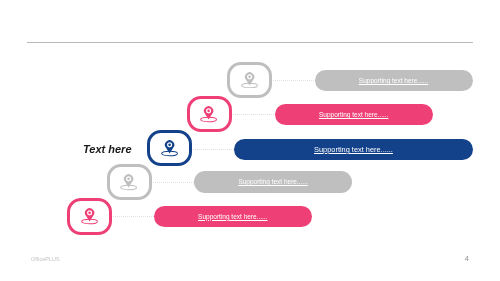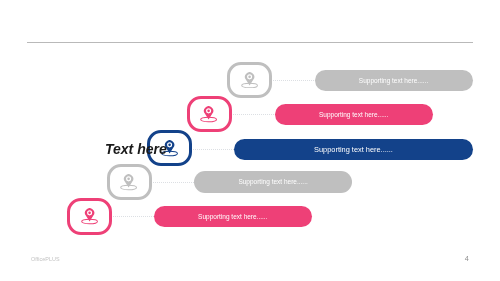--- a/index.html
+++ b/index.html
@@ -1,30 +1,30 @@
 <!DOCTYPE html>
 <html><head>
 <meta charset="utf-8">
 <style>
   html,body{margin:0;padding:0;}
   body{width:500px;height:281px;background:#ffffff;font-family:"Liberation Sans",sans-serif;overflow:hidden;}
   .slide{position:relative;width:500px;height:281px;background:#fff;overflow:hidden;}
 
   .divider{position:absolute;left:27px;top:42px;width:446px;height:1px;background:#b9b9b9;}
 
-  .title{position:absolute;left:105px;top:142.8px;font-style:italic;font-weight:bold;
-         font-size:14px;line-height:12px;color:#1a1a1a;white-space:pre;}
+  .title{position:absolute;left:83px;top:142.8px;font-style:italic;font-weight:bold;
+         font-size:11px;line-height:12px;color:#1a1a1a;white-space:pre;}
 
   .node{position:absolute;border-radius:14px;background:#fff;box-sizing:border-box;
         width:44.4px;height:36.2px;border-style:solid;border-width:3.05px;}
   .node svg.pin{position:absolute;left:50%;top:50%;transform:translate(-50%,-50%) translate(-0.4px,0.3px);width:17.5px;height:16.6px;}
 
   .banner{position:absolute;border-radius:999px;box-sizing:border-box;
           display:flex;align-items:center;justify-content:center;height:21.4px;width:158px;}
-  .banner span{color:#fff;font-size:6.5px;white-space:pre;letter-spacing:0px;}
+  .banner span{color:#fff;font-size:6.5px;white-space:pre;letter-spacing:0px;text-decoration:underline;}
   .banner.main{height:21.8px;width:238.8px;}
   .banner.main span{font-size:7.4px;}
 
   .connector{position:absolute;height:1px;background-image:linear-gradient(to right,#dcdfe3 0 1px,transparent 1px 2px);background-size:2px 1px;background-repeat:repeat-x;}
 
   .footer-logo{position:absolute;left:31px;top:256.3px;color:#c2c2c2;font-size:5.4px;letter-spacing:.05px;white-space:pre;}
   .page-num{position:absolute;left:464.7px;top:254.2px;color:#8f8f8f;font-size:7.3px;white-space:pre;}
 </style>
 </head>
 <body>

